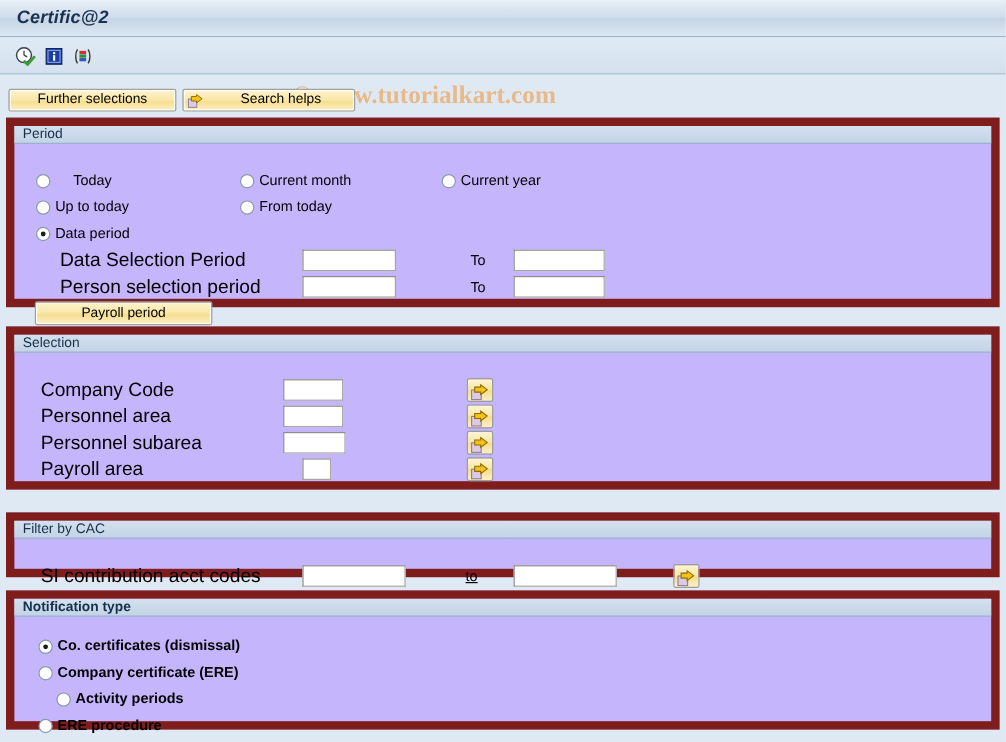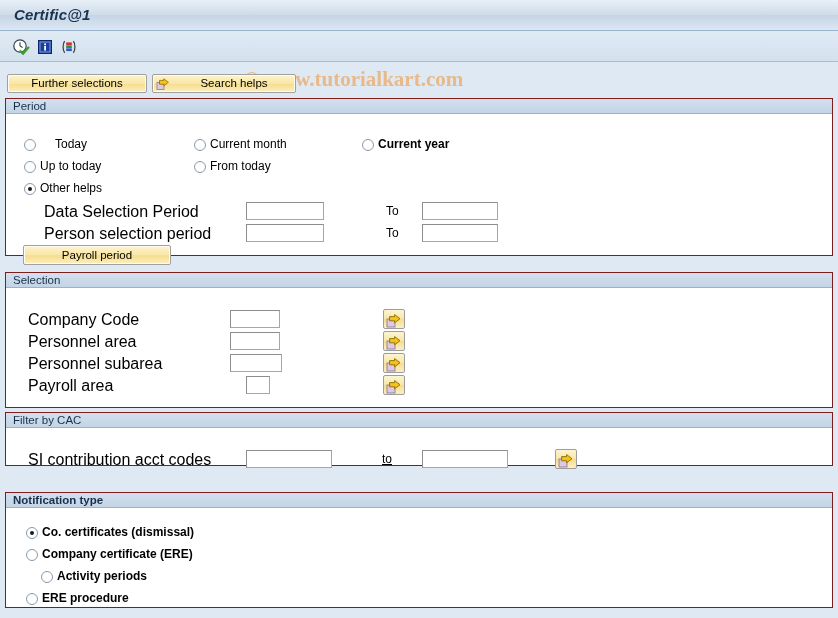--- a/index.html
+++ b/index.html
@@ -118,22 +118,22 @@
     top: 2px;
     width: 14px;
     height: 14px;
   }
 
   
   .panel {
     position: absolute;
     left: 5px;
     width: 828px;
-    background: #ffffff;
-    border: 1px solid #7f1d1d;
+    background: #c4b5fd;
+    border: 7px solid #7f1d1d;
     box-sizing: border-box;
   }
   .panel-head {
     height: 15px;
     background: linear-gradient(to bottom, #d3e0ee 0%, #c3d4e6 100%);
     border-bottom: 1px solid #9ab3cb;
     font-size: 11.5px;
     line-height: 15px;
     padding-left: 7px;
     color: #17304a;
@@ -141,21 +141,21 @@
     white-space: nowrap;
   }
   .panel-body {
     position: relative;
     width: 100%;
     box-sizing: border-box;
   }
 
   #panel-period       { top: 98px;  height: 158px; }
   #panel-selection    { top: 272px; height: 136px; }
-  #panel-filtercac    { top: 412px; height: 54px; }
+  #panel-filtercac    { top: 427px; height: 54px; }
   #panel-notification { top: 492px; height: 116px; font-weight: bold; }
 
   
   .radio-row {
     position: absolute;
     display: flex;
     align-items: center;
     white-space: nowrap;
     cursor: pointer;
   }
@@ -232,21 +232,21 @@
     display: block;
     margin: 2px auto 0 auto;
   }
 </style>
 </head>
 <body>
 
 <div id="app">
 
   <div class="titlebar">
-    <div class="title-text">Certific@1</div>
+    <div class="title-text">Certific@2</div>
   </div>
 
   <div class="icontoolbar">
 
     <div class="tbicon" id="icon-execute">
       <svg width="18" height="18" viewBox="0 0 18 18">
         <circle cx="8" cy="8" r="6.2" fill="#ffffff" stroke="#35424f" stroke-width="1.2"></circle>
         <line x1="8" y1="8" x2="8" y2="4.2" stroke="#35424f" stroke-width="1.1"></line>
         <line x1="8" y1="8" x2="10.6" y2="9.4" stroke="#35424f" stroke-width="1.1"></line>
         <path d="M8.5 13.2 L11 15.8 L16.4 9.6" fill="none" stroke="#3f9c35" stroke-width="2.3" stroke-linecap="round" stroke-linejoin="round"></path>
@@ -296,37 +296,37 @@
     <div class="panel-body">
 
       <div class="radio-row" style="left:18px; top:24px;gap:15px;">
         <span class="radio"></span>
         <span class="radio-label">Today</span>
       </div>
       <div class="radio-row" style="left:188px; top:24px;">
         <span class="radio"></span>
         <span class="radio-label">Current month</span>
       </div>
-      <div class="radio-row" style="left:356px; top:24px;font-weight:bold;">
+      <div class="radio-row" style="left:356px; top:24px;">
         <span class="radio"></span>
         <span class="radio-label">Current year</span>
       </div>
 
       <div class="radio-row" style="left:18px; top:46px;">
         <span class="radio"></span>
         <span class="radio-label">Up to today</span>
       </div>
       <div class="radio-row" style="left:188px; top:46px;">
         <span class="radio"></span>
         <span class="radio-label">From today</span>
       </div>
 
       <div class="radio-row" style="left:18px; top:68px;">
         <span class="radio checked"></span>
-        <span class="radio-label">Other helps</span>
+        <span class="radio-label">Data period</span>
       </div>
 
       <div class="flabel" style="left:38px; top:90px;">Data Selection Period</div>
       <input class="finput" style="left: 240px; top: 88px; width: 78px;" type="text" value="">
       <div class="tolabel" style="left:380px; top:88px;">To</div>
       <input class="finput" style="left: 416px; top: 88px; width: 76px;" type="text" value="">
 
       <div class="flabel" style="left:38px; top:112px;">Person selection period</div>
       <input class="finput" style="left: 240px; top: 110px; width: 78px;" type="text" value="">
       <div class="tolabel" style="left:380px; top:110px;">To</div>

